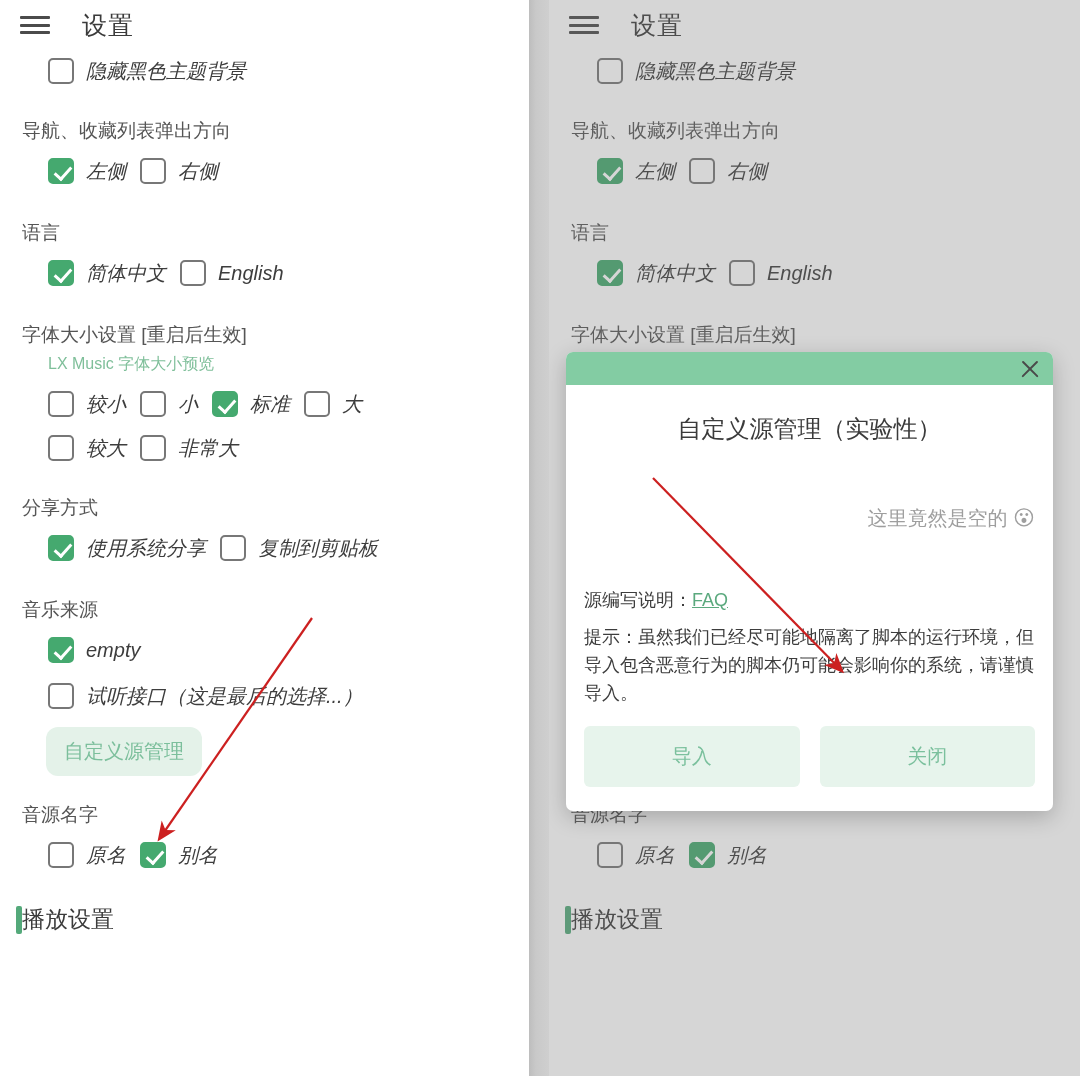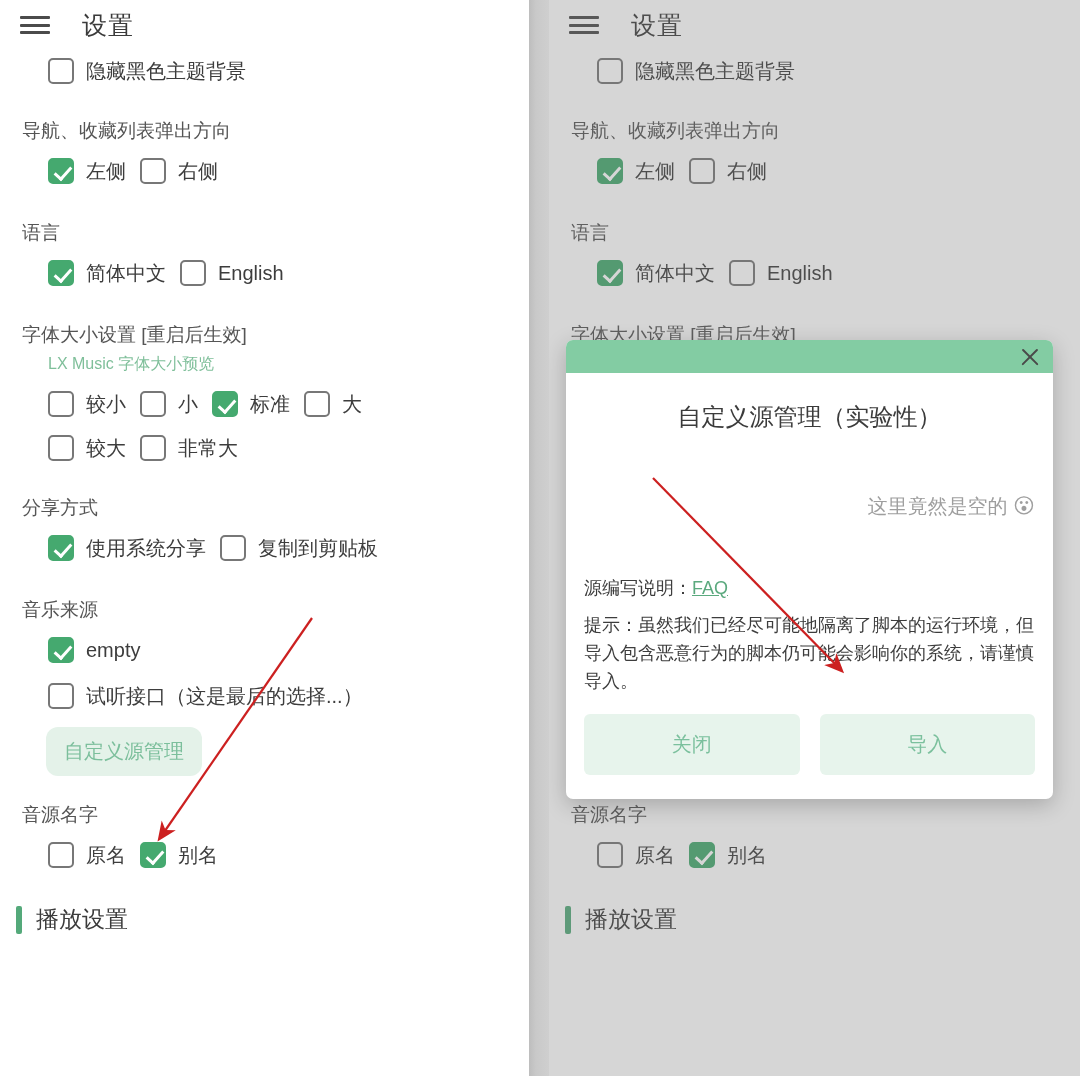--- a/index.html
+++ b/index.html
@@ -52,20 +52,21 @@
 
   .group-label {
     font-size: 19px; color: #555; padding-left: 22px;
     margin-top: 26px; margin-bottom: 4px;
   }
 
   .row {
     display: flex; 
     padding-left: 48px;
     min-height: 46px;
+    font-style: italic;
   }
   .row.tight { min-height: 42px; }
 
   .cb {
     display: flex; align-items: center;
     margin-right: 14px;
   }
   .cb + .cb { }
 
   .box {
@@ -100,26 +101,26 @@
     font-size: 20px; padding: 11px 18px; border-radius: 12px;
     cursor: pointer;
   }
 
   
   .section-head {
     display: flex; align-items: center;
     padding-left: 16px; margin-top: 26px;
   }
   .section-bar { width: 6px; height: 28px; background: #54a97a; border-radius: 2px; }
-  .section-title { margin-left: 14px; font-size: 23px; color: #3b3b3b; }
+  .section-title { font-size: 23px; color: #3b3b3b; }
 
   
   .dialog {
     position: absolute;
-    left: 17px; top: 340px; width: 487px;
+    left: 17px; top: 352px; width: 487px;
     background: #fff;
     border-radius: 7px;
     box-shadow: 0 6px 22px rgba(0,0,0,0.22);
     overflow: hidden;
     z-index: 60;
   }
   .dialog-head {
     height: 33px; background: #83cca3;
     display: flex; align-items: center; justify-content: flex-end;
     padding-right: 10px;
@@ -437,22 +438,22 @@
         <div class="dlg-title">自定义源管理（实验性）</div>
         <div class="dlg-empty">
           <span>这里竟然是空的</span>
           <span class="emo">😮</span>
         </div>
         <div class="dlg-faq">
           <span>源编写说明：</span><a>FAQ</a>
         </div>
         <div class="dlg-note">提示：虽然我们已经尽可能地隔离了脚本的运行环境，但导入包含恶意行为的脚本仍可能会影响你的系统，请谨慎导入。</div>
         <div class="dlg-actions">
+          <div class="dlg-btn">导入</div>
           <div class="dlg-btn">关闭</div>
-          <div class="dlg-btn">导入</div>
         </div>
       </div>
     </div>
 
     <svg class="annot" width="531" height="1076" viewBox="0 0 531 1076">
       <defs>
         <marker id="ahR" markerWidth="9" markerHeight="9" refX="7" refY="4.5" orient="auto">
           <path d="M9,4.5 L0,0.6 L2.6,4.5 L0,8.4 Z" fill="#cc2020"></path>
         </marker>
       </defs>

